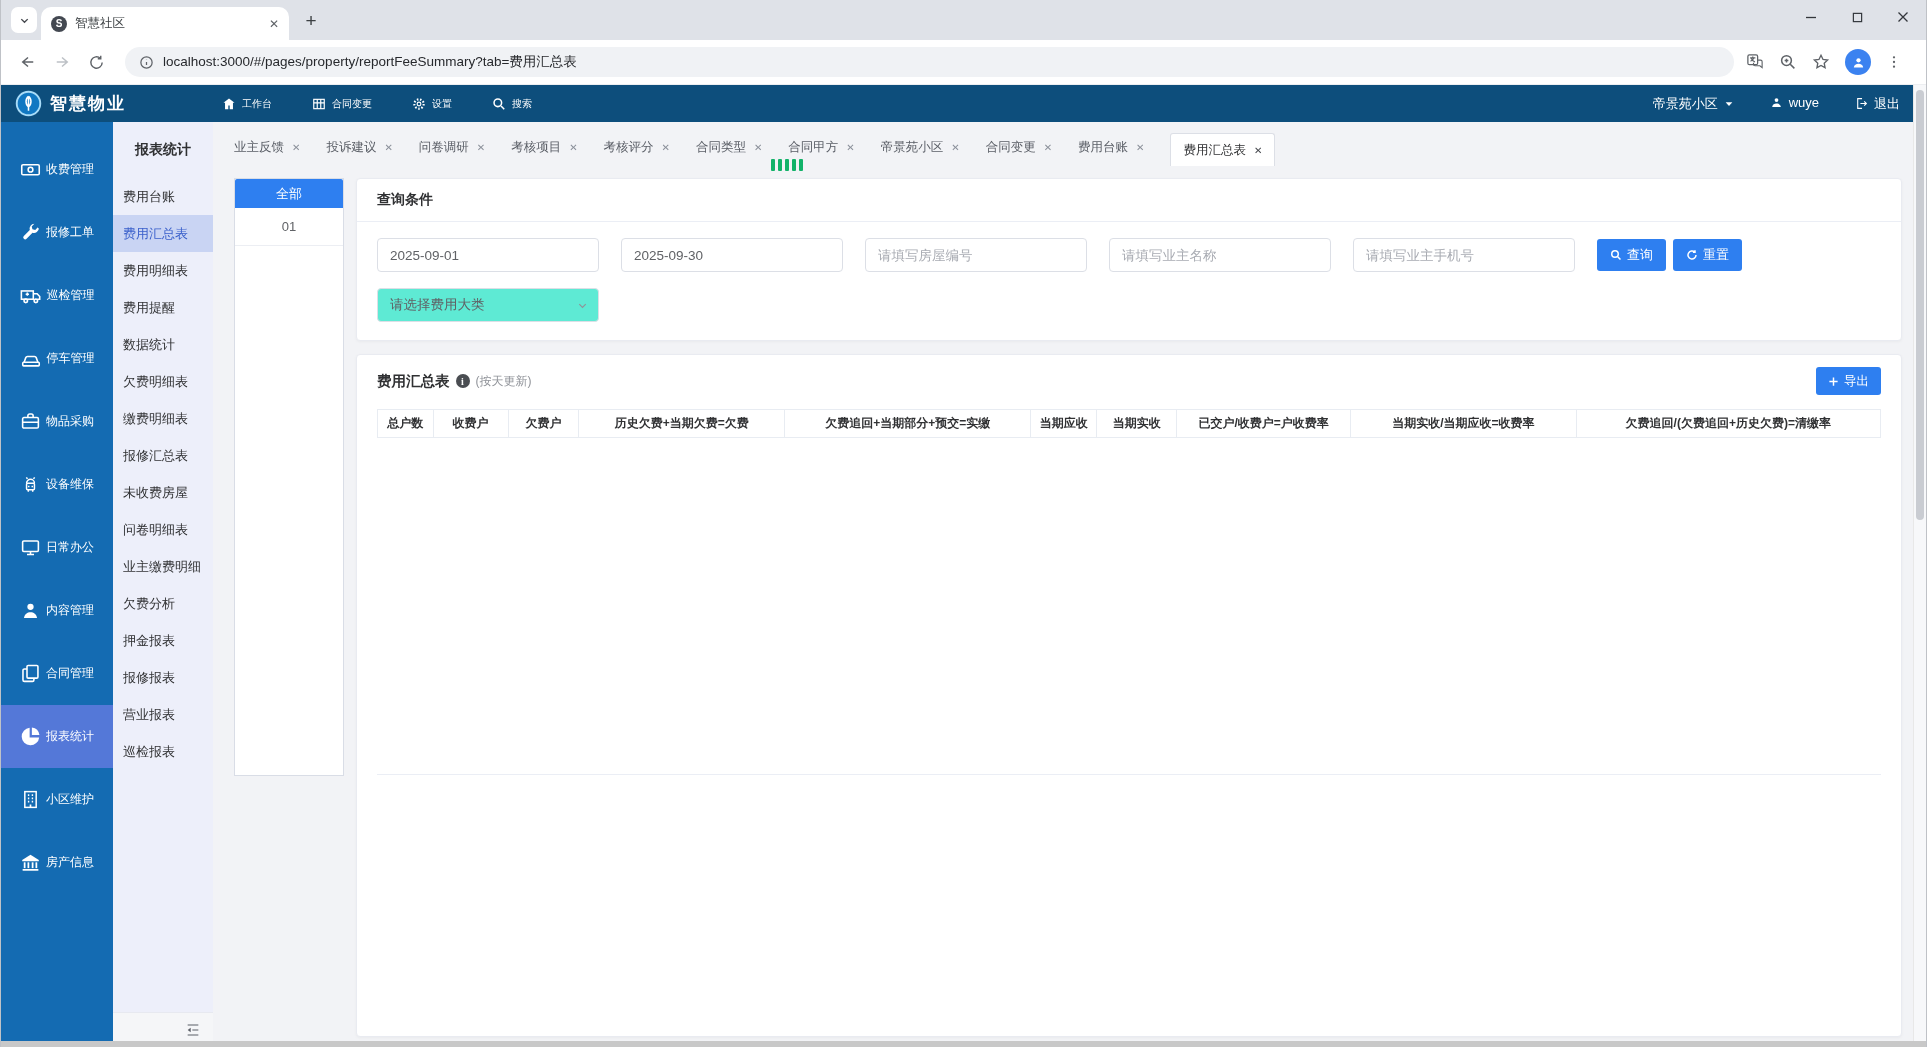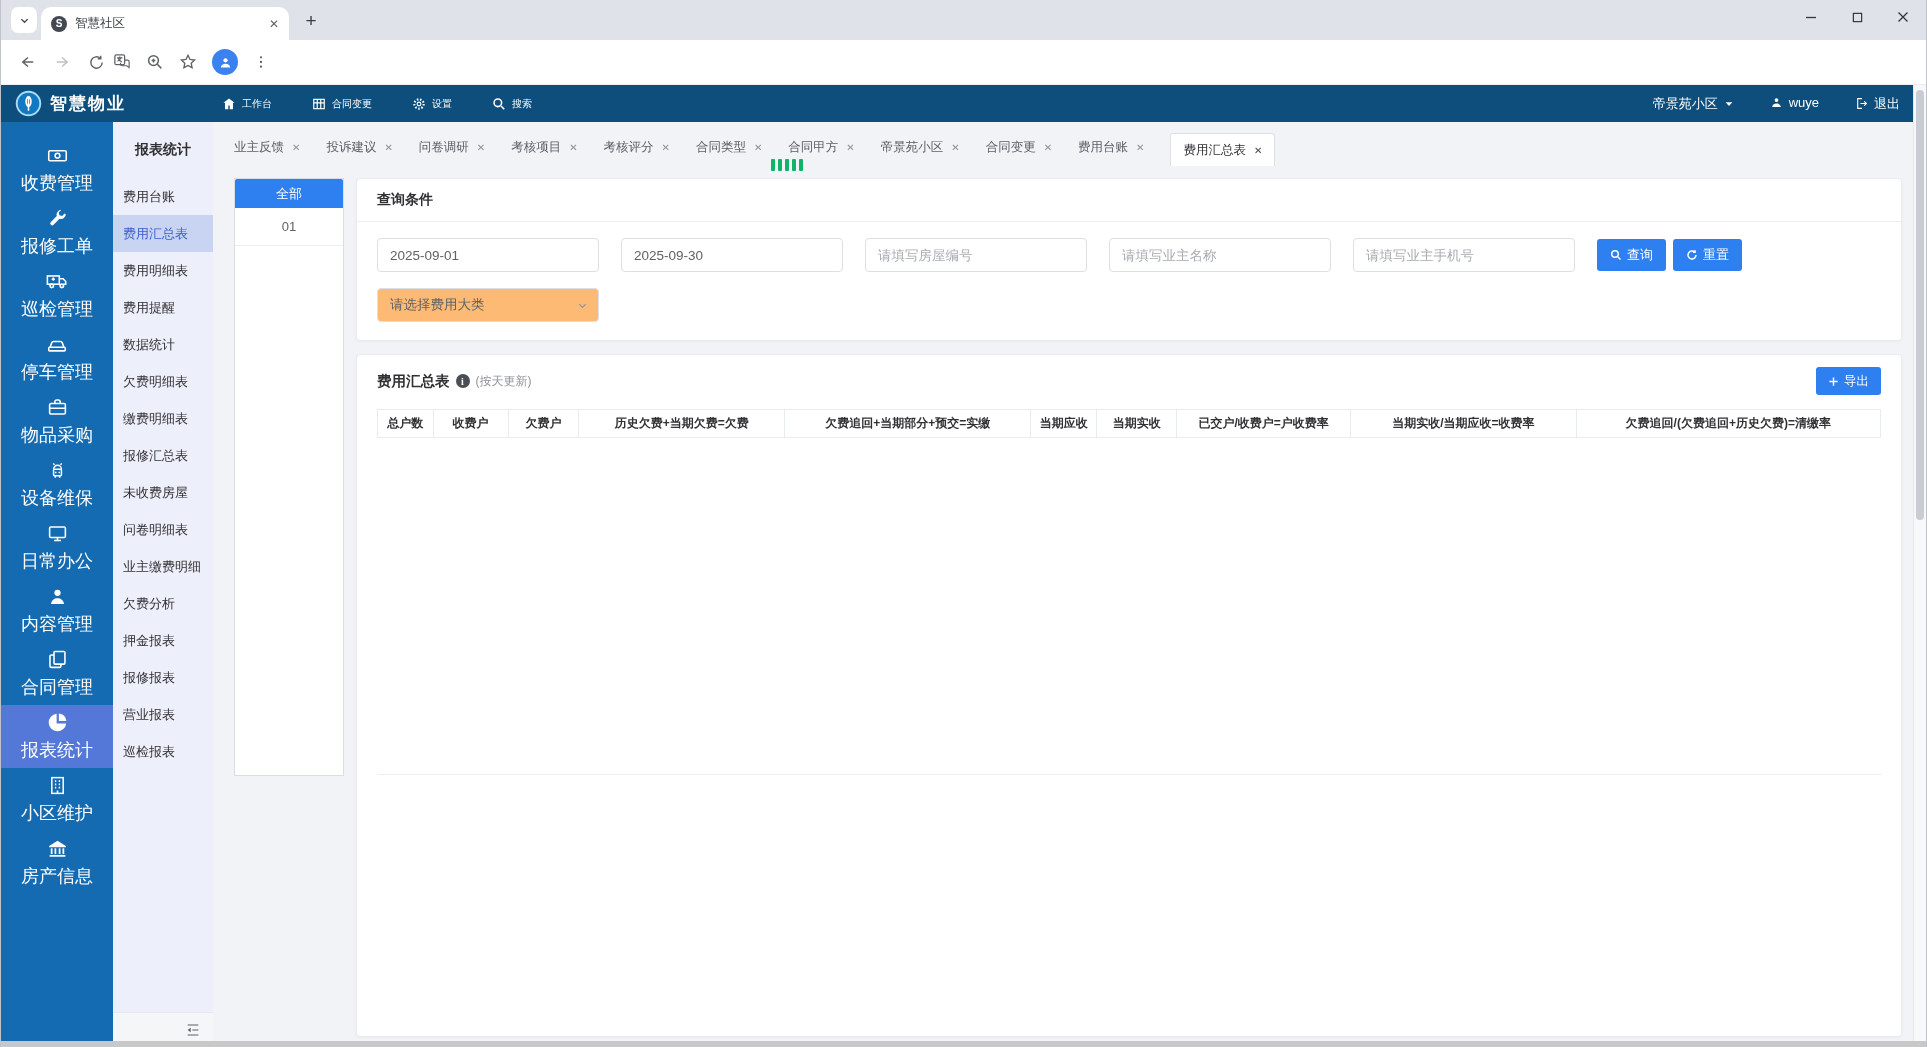--- a/index.html
+++ b/index.html
@@ -37,21 +37,21 @@
   .brandwrap{display:flex;align-items:center;gap:8px;}
   .brand{font-size:17px;font-weight:bold;letter-spacing:2px;}
   .appmenu{display:flex;align-items:center;gap:40px;margin-left:96px;}
   .amitem{display:flex;align-items:center;gap:6px;font-size:10px;cursor:pointer;}
   .appright{margin-left:auto;display:flex;align-items:flex-start;gap:36px;font-size:13px;}
   .aritem{display:flex;align-items:center;gap:6px;cursor:pointer;}
 
   
   .main{display:flex;height:925px;position:relative;}
   .iconbar{width:112px;background:var(--side-blue);padding-top:16px;flex:none;}
-  .ibitem{height:63px;display:flex;flex-direction:column;align-items:center;justify-content:center;gap:5px;color:#fff;font-size:18px;cursor:pointer;}
+  .ibitem{height:63px;display:flex;align-items:center;justify-content:center;gap:5px;color:#fff;font-size:12px;cursor:pointer;}
   .ibitem.active{background:var(--side-active);}
   .submenu{width:100px;background:var(--sub-bg);flex:none;display:flex;flex-direction:column;}
   .smtitle{height:56px;display:flex;align-items:center;justify-content:center;font-size:14px;font-weight:bold;color:var(--tx);}
   .smlist{flex:1;}
   .smitem{height:37px;display:flex;align-items:center;padding-left:10px;font-size:13px;color:var(--tx);cursor:pointer;}
   .smitem.active{background:var(--sub-active-bg);color:var(--sub-active-tx);}
   .smfooter{height:35px;background:#f5f6f8;border-top:1px solid #e7e9f0;display:flex;align-items:center;justify-content:flex-end;padding-right:12px;color:#5a5e66;}
 
   .content{flex:1;background:var(--content-bg);position:relative;display:flex;flex-direction:column;min-width:0;}
   .tabrow{height:44px;display:flex;align-items:center;padding-left:21px;gap:26px;flex:none;}
@@ -69,21 +69,21 @@
   .maincol{flex:1;display:flex;flex-direction:column;gap:13px;min-width:0;}
   .card{background:#fff;border:1px solid #e9ebf1;border-radius:4px;box-shadow:0 1px 3px rgba(0,0,0,.04);}
   .qhead{padding:12px 20px;font-size:14px;font-weight:bold;color:var(--tx);border-bottom:1px solid var(--line2);}
   .qbody{padding:16px 20px 18px;}
   .qrow{display:flex;align-items:center;gap:22px;}
   .qrow + .qrow{margin-top:16px;}
   .inp{width:222px;height:34px;border:1px solid #dcdfe6;border-radius:4px;padding:0 12px;font-size:13.5px;color:var(--tx2);outline:none;background:#fff;}
   .inp::placeholder{color:var(--ph);}
   .btns{display:flex;gap:7px;}
   .btn{height:32px;padding:0 13px;background:var(--primary);color:#fff;border:none;border-radius:3px;font-size:13px;display:flex;align-items:center;gap:5px;cursor:pointer;}
-  .selectbox{width:222px;height:34px;border:1px solid #dcdfe6;border-radius:4px;display:flex;align-items:center;justify-content:space-between;padding:0 10px 0 12px;font-size:13.5px;color:var(--tx2);cursor:pointer;background:#fdba74;}
+  .selectbox{width:222px;height:34px;border:1px solid #dcdfe6;border-radius:4px;display:flex;align-items:center;justify-content:space-between;padding:0 10px 0 12px;font-size:13.5px;color:var(--tx2);cursor:pointer;background:#5eead4;}
   .selectbox .chev{color:#909399;}
 
   .tcard{flex:1;display:flex;flex-direction:column;min-height:0;}
   .thead{padding:12px 20px 0;display:flex;align-items:center;justify-content:space-between;}
   .ttitle{display:flex;align-items:center;gap:6px;}
   .ttitle .nm{font-size:14.5px;font-weight:bold;color:var(--tx);}
   .infoic{width:14px;height:14px;border-radius:50%;background:#4a4d52;color:#fff;font-size:10px;font-weight:bold;display:flex;align-items:center;justify-content:center;font-family:"Liberation Serif",serif;}
   .note{font-size:12px;color:var(--tx3);}
   .exportbtn{height:28px;padding:0 12px;background:var(--primary);color:#fff;border:none;border-radius:3px;font-size:12.5px;display:flex;align-items:center;gap:5px;cursor:pointer;}
   .tablewrap{margin:14px 20px 0;}
@@ -141,20 +141,27 @@
     <div class="navic dis">
         <svg width="18" height="18" viewBox="0 0 24 24" fill="none" stroke="currentColor" stroke-width="2">
           <path d="M5 12h13m-6-6l7 6-7 6"></path>
         </svg>
       </div>
     <div class="navic">
         <svg width="17" height="17" viewBox="0 0 24 24" fill="none" stroke="currentColor" stroke-width="2">
           <path d="M20 12a8 8 0 11-2.4-5.7M18 2.5v4.2h-4.2"></path>
         </svg>
       </div>
+    <div class="omnibox">
+      <svg width="15" height="15" viewBox="0 0 24 24" fill="none" stroke="currentColor" stroke-width="2">
+          <circle cx="12" cy="12" r="9"></circle>
+          <path d="M12 11v5M12 7.5v.5"></path>
+        </svg>
+      <span class="url">localhost:3000/#/pages/property/reportFeeSummary?tab=费用汇总表</span>
+    </div>
     <div class="tbr">
       <svg width="18" height="18" viewBox="0 0 24 24" fill="none" stroke="currentColor" stroke-width="1.7">
           <rect x="2.5" y="2.5" width="13" height="13" rx="2"></rect>
           <path d="M5.5 6.5h7M9 4.5v2M6 11c2-1 4-3 4.5-4.5M7 7c1 2.5 3.5 4.5 5 5"></path>
           <path d="M16 9.5h3.5a2 2 0 012 2v8l-3-2.5H12a2 2 0 01-2-2V13" stroke-width="1.5"></path>
         </svg>
       <svg width="18" height="18" viewBox="0 0 24 24" fill="none" stroke="currentColor" stroke-width="2">
           <circle cx="10" cy="10" r="6.5"></circle>
           <path d="M15 15l5.5 5.5M7.5 10h5M10 7.5v5"></path>
         </svg>

